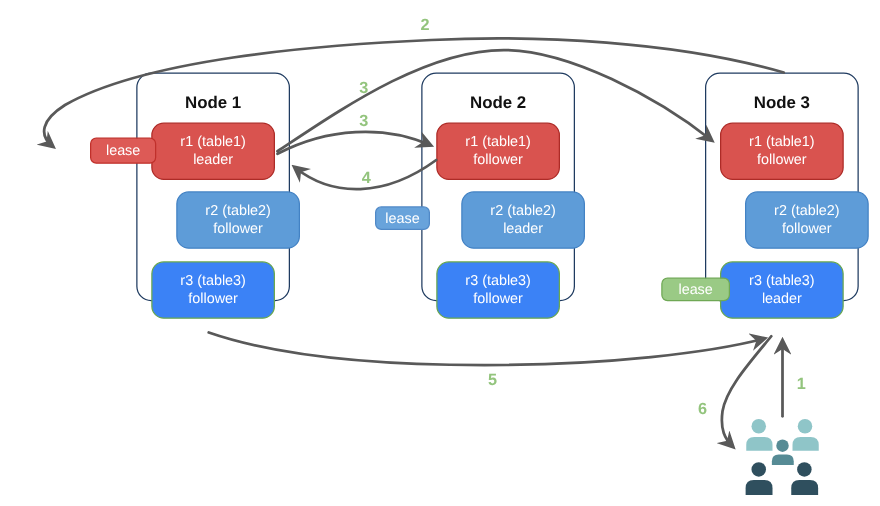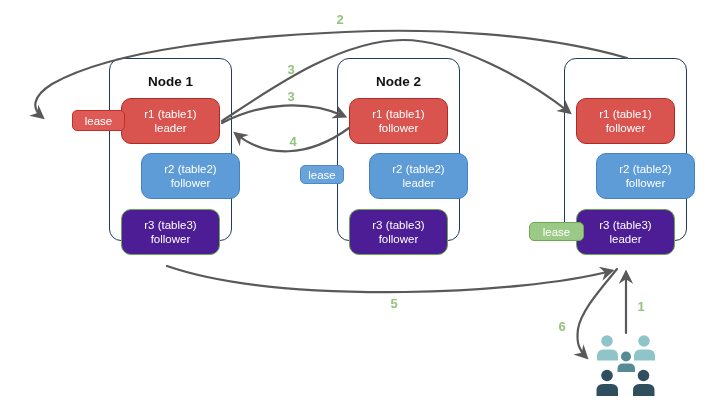--- a/index.html
+++ b/index.html
@@ -21,21 +21,21 @@
   
   .replica{
     position:absolute;left:11px;width:99px;height:46px;border-radius:10px;
     color:#fff;font-size:11.5px;line-height:14.5px;text-align:center;
     display:flex;flex-direction:column;align-items:center;justify-content:center;
     box-sizing:border-box;
   }
   .pos-r1{top:39px;} .pos-r2{top:94px;} .pos-r3{top:150px;}
   .replica.red  {background:#d9534f;border:1.6px solid #ad2b27;}
   .replica.blue {background:#5e9cd8;border:1.6px solid #4382c4;margin-left:20px;}
-  .replica.green{background:#4c1d95;border:1.6px solid #6aa84f;}
+  .replica.green{background:#3b82f6;border:1.6px solid #6aa84f;}
   
   .lease{
     position:absolute;border-radius:5px;color:#fff;font-size:11.5px;
     display:flex;align-items:center;justify-content:center;box-sizing:border-box;margin-left:24px;
   }
   .lease.red  {left:48px; top:110px;width:53px;height:21px;background:#dd5a56;border:1.6px solid #c0302b;}
   .lease.blue {left:276px;top:165px;width:44px;height:19px;background:#68a3db;border:1.6px solid #5089c7;}
   .lease.green{left:505px;top:222px;width:55px;height:19px;background:#9aca85;border:1.6px solid #6fa855;}
   
   .step{
@@ -83,20 +83,21 @@
       <div>r2 (table2)</div>
       <div>leader</div>
     </div>
     <div class="replica green pos-r3">
       <div>r3 (table3)</div>
       <div>follower</div>
     </div>
   </div>
 
   <div class="node node3">
+    <div class="node-title">Node 3</div>
     <div class="replica red pos-r1">
       <div>r1 (table1)</div>
       <div>follower</div>
     </div>
     <div class="replica blue pos-r2">
       <div>r2 (table2)</div>
       <div>follower</div>
     </div>
     <div class="replica green pos-r3">
       <div>r3 (table3)</div>

